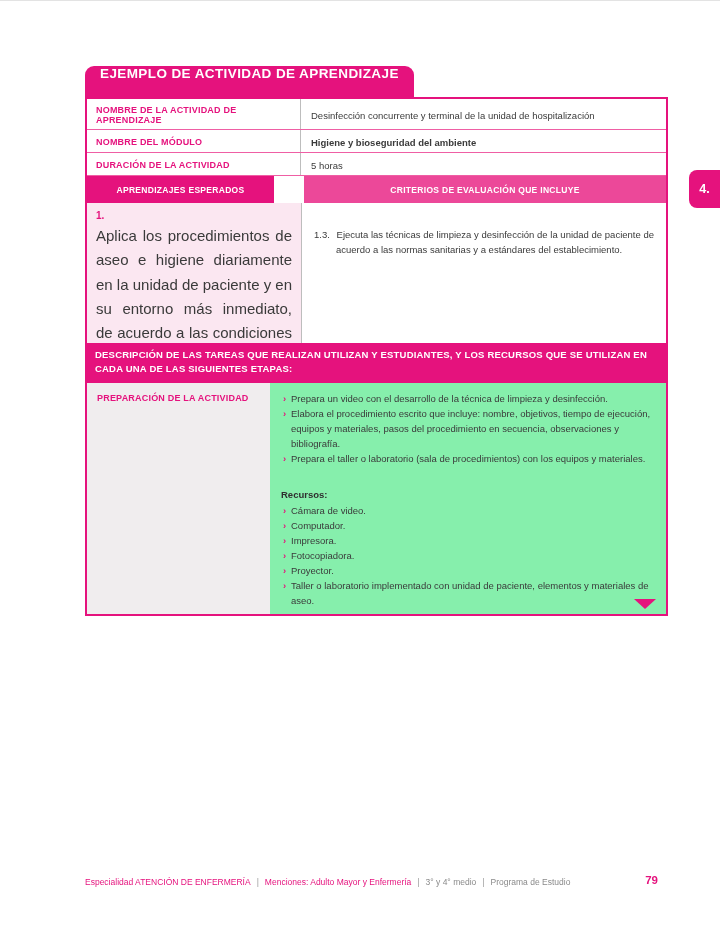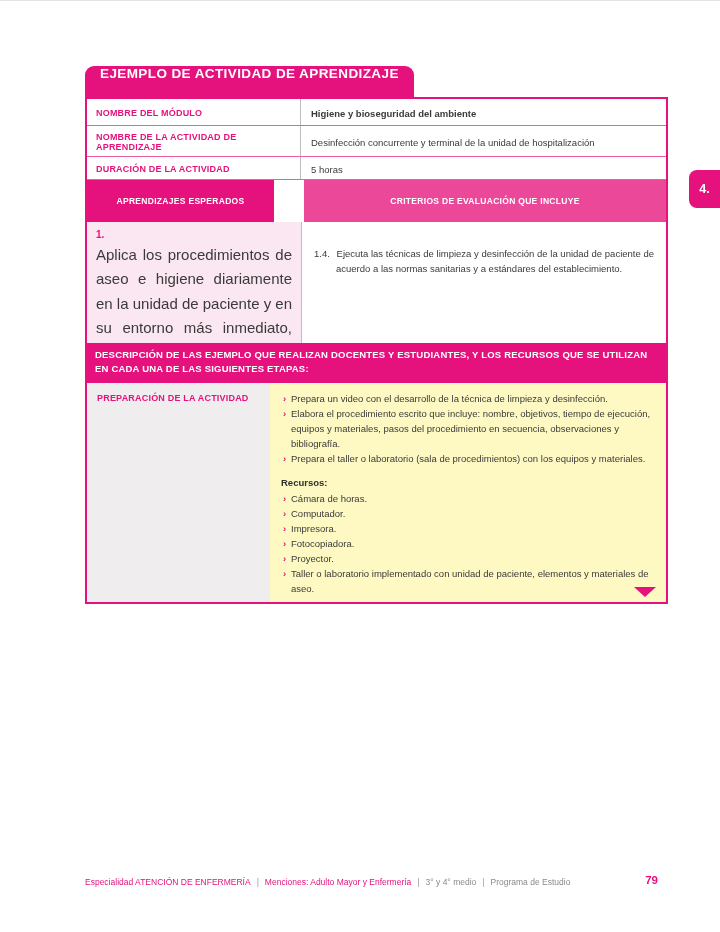--- a/index.html
+++ b/index.html
@@ -30,21 +30,21 @@
   .info-label {
     width:213px; flex:0 0 213px; color:#e5127d; font-size:9px; font-weight:bold;
     letter-spacing:0.2px; padding:6px 0 4px 9px; display:flex; align-items:center;
   }
   .info-value {
     flex:1; border-left:1px solid #bdbdbd; font-size:9.5px; color:#3a3a3a;
     padding:6px 8px 4px 10px; display:flex; align-items:center;
   }
   .info-value.bold { font-weight:bold; }
 
-  .colhead-row { display:flex; height:42px; }
+  .colhead-row { display:flex; height:27px; }
   .colhead-left {
     flex:0 0 187px; background:#e5127d; color:#fff; font-size:8.5px; font-weight:bold;
     display:flex; align-items:center; justify-content:center; letter-spacing:0.3px;
   }
   .colhead-gap { flex:0 0 30px; background:#ffffff; }
   .colhead-right {
     flex:1; background:#ec4899; color:#fff; font-size:8.5px; font-weight:bold;
     display:flex; align-items:center; justify-content:center; letter-spacing:0.3px;
   }
 
@@ -65,29 +65,29 @@
   .method-row { display:flex; min-height:27px; }
   .method-row .info-label { width:213px; flex:0 0 213px; }
 
   
   .section2 { position:absolute; left:85px; top:343px; width:583px; }
   .desc-banner {
     background:#e5127d; color:#ffffff; font-size:9.5px; font-weight:bold;
     line-height:1.5; padding:5px 10px 6px 10px; letter-spacing:0.2px;
   }
   .prep-wrap {
-    display:flex; border:2px solid #e5127d; border-top:none; min-height:215px; background:#fef9c3;justify-content:center;
+    display:flex; border:2px solid #e5127d; border-top:none; min-height:215px; background:#86efac;justify-content:center;
   }
   .prep-label {
     flex:0 0 183px; background:#f0edee; color:#e5127d; font-size:9px; font-weight:bold;
     padding:9px 10px; line-height:1.5; letter-spacing:0.2px;
   }
   .prep-content { flex:1; padding:8px 12px 6px 11px; position:relative; }
   .prep-heading { font-size:9.5px; font-weight:bold; color:#2f2f2f; margin:2px 0 3px 0; }
-  .prep-heading.recursos { margin-top:11px; }
+  .prep-heading.recursos { margin-top:23px; }
   ul.items { list-style:none; }
   ul.items li { display:flex; font-size:9.5px; line-height:1.58; color:#3a3a3a; }
   ul.items li .marker { color:#e5127d; font-weight:bold; flex:0 0 10px; padding-left:2px; }
   ul.items li .item-text { flex:1; }
   .cont-triangle {
     position:absolute; right:10px; bottom:5px; width:0; height:0;
     border-left:11px solid transparent; border-right:11px solid transparent;
     border-top:10px solid #e5127d;
   }
 
@@ -117,62 +117,62 @@
 
 <div class="page-edge"></div>
 
 <div class="title-tab">
   <span>EJEMPLO DE ACTIVIDAD DE APRENDIZAJE</span>
 </div>
 
 <div class="table1">
 
   <div class="info-row">
+    <div class="info-label">NOMBRE DE LA ACTIVIDAD DE APRENDIZAJE</div>
+    <div class="info-value">Desinfección concurrente y terminal de la unidad de hospitalización</div>
+  </div>
+
+  <div class="info-row">
     <div class="info-label">NOMBRE DEL MÓDULO</div>
     <div class="info-value bold">Higiene y bioseguridad del ambiente</div>
-  </div>
-
-  <div class="info-row">
-    <div class="info-label">NOMBRE DE LA ACTIVIDAD DE APRENDIZAJE</div>
-    <div class="info-value">Desinfección concurrente y terminal de la unidad de hospitalización</div>
   </div>
 
   <div class="info-row">
     <div class="info-label">DURACIÓN DE LA ACTIVIDAD</div>
     <div class="info-value">5 horas</div>
   </div>
 
   <div class="colhead-row">
     <div class="colhead-left">APRENDIZAJES ESPERADOS</div>
     <div class="colhead-gap"></div>
     <div class="colhead-right">CRITERIOS DE EVALUACIÓN QUE INCLUYE</div>
   </div>
 
   <div class="content-row">
     <div class="objective-cell">
       <span class="objective-num">1.</span>
       <div class="objective-text">Aplica los procedimientos de aseo e higiene diariamente en la unidad de paciente y en su entorno más inmediato, de acuerdo a las condiciones sanitarias básicas de los centros de salud.</div>
     </div>
     <div class="criterion-cell">
       <div class="criterion">
-        <span class="crit-num">1.4.</span>
+        <span class="crit-num">1.3.</span>
         <span>Ejecuta las técnicas de limpieza y desinfección de la unidad de paciente de acuerdo a las normas sanitarias y a estándares del establecimiento.</span>
       </div>
     </div>
   </div>
 
   <div class="method-row">
     <div class="info-label">METODOLOGÍAS SELECCIONADAS</div>
     <div class="info-value">Demostración guiada</div>
   </div>
 
 </div>
 
 <div class="section2">
-  <div class="desc-banner">DESCRIPCIÓN DE LAS EJEMPLO QUE REALIZAN DOCENTES Y ESTUDIANTES, Y LOS RECURSOS QUE SE UTILIZAN EN CADA UNA DE LAS SIGUIENTES ETAPAS:</div>
+  <div class="desc-banner">DESCRIPCIÓN DE LAS TAREAS QUE REALIZAN UTILIZAN Y ESTUDIANTES, Y LOS RECURSOS QUE SE UTILIZAN EN CADA UNA DE LAS SIGUIENTES ETAPAS:</div>
 
   <div class="prep-wrap">
     <div class="prep-label">PREPARACIÓN DE LA ACTIVIDAD</div>
     <div class="prep-content">
 
       <ul class="items">
         <li>
           <span class="marker">›</span>
           <span class="item-text">Prepara un video con el desarrollo de la técnica de limpieza y desinfección.</span>
         </li>
@@ -183,21 +183,21 @@
         <li>
           <span class="marker">›</span>
           <span class="item-text">Prepara el taller o laboratorio (sala de procedimientos) con los equipos y materiales.</span>
         </li>
       </ul>
 
       <div class="prep-heading recursos">Recursos:</div>
       <ul class="items">
         <li>
           <span class="marker">›</span>
-          <span class="item-text">Cámara de horas.</span>
+          <span class="item-text">Cámara de video.</span>
         </li>
         <li>
           <span class="marker">›</span>
           <span class="item-text">Computador.</span>
         </li>
         <li>
           <span class="marker">›</span>
           <span class="item-text">Impresora.</span>
         </li>
         <li>

